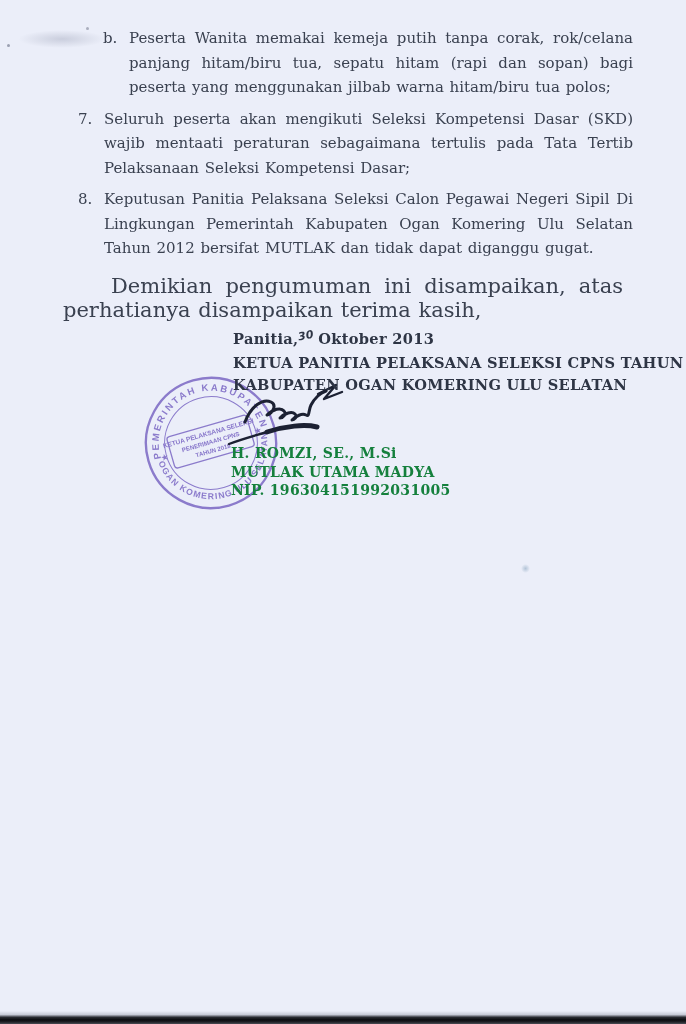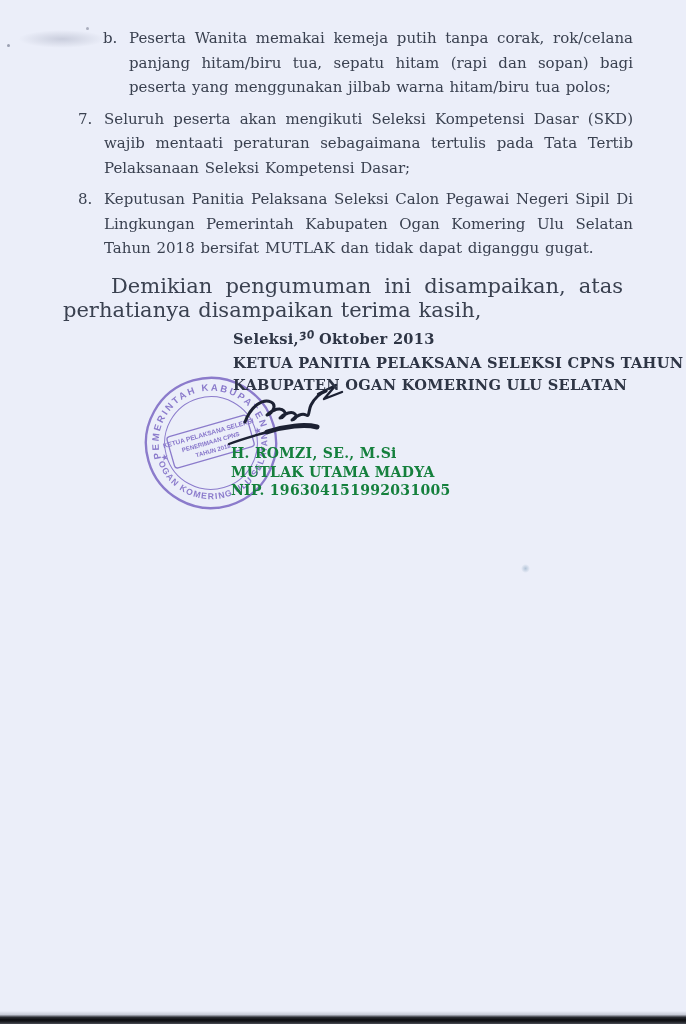--- a/index.html
+++ b/index.html
@@ -103,28 +103,28 @@
       <p class="txt">Peserta Wanita memakai kemeja putih tanpa corak, rok/celana panjang hitam/biru tua, sepatu hitam (rapi dan sopan) bagi peserta yang menggunakan jilbab warna hitam/biru tua polos;</p>
     </div>
 
     <div class="li lvl1">
       <span class="num">7.</span>
       <p class="txt">Seluruh peserta akan mengikuti Seleksi Kompetensi Dasar (SKD) wajib mentaati peraturan sebagaimana tertulis pada Tata Tertib Pelaksanaan Seleksi Kompetensi Dasar;</p>
     </div>
 
     <div class="li lvl1">
       <span class="num">8.</span>
-      <p class="txt">Keputusan Panitia Pelaksana Seleksi Calon Pegawai Negeri Sipil Di Lingkungan Pemerintah Kabupaten Ogan Komering Ulu Selatan Tahun 2018 bersifat MUTLAK dan tidak dapat diganggu gugat.</p>
+      <p class="txt">Keputusan Panitia Pelaksana Seleksi Calon Pegawai Negeri Sipil Di Lingkungan Pemerintah Kabupaten Ogan Komering Ulu Selatan Tahun 2012 bersifat MUTLAK dan tidak dapat diganggu gugat.</p>
     </div>
 
     <p class="closing">Demikian pengumuman ini disampaikan, atas perhatianya disampaikan terima kasih,</p>
   </div>
 
   <div class="sig-block">
-    <p><span>Seleksi,</span><span class="hand">30</span><span>Oktober 2013</span></p>
+    <p><span>Panitia,</span><span class="hand">30</span><span>Oktober 2013</span></p>
     <p>KETUA PANITIA PELAKSANA SELEKSI CPNS TAHUN 2018</p>
     <p>KABUPATEN OGAN KOMERING ULU SELATAN</p>
   </div>
 
   <div class="stamp">
     <svg width="138" height="138" viewBox="0 0 140 140">
       <defs>
         <path id="arcTop" d="M 17,70 A 53,53 0 0 1 123,70"></path>
         <path id="arcBot" d="M 13,70 A 57,57 0 0 0 127,70"></path>
       </defs>

